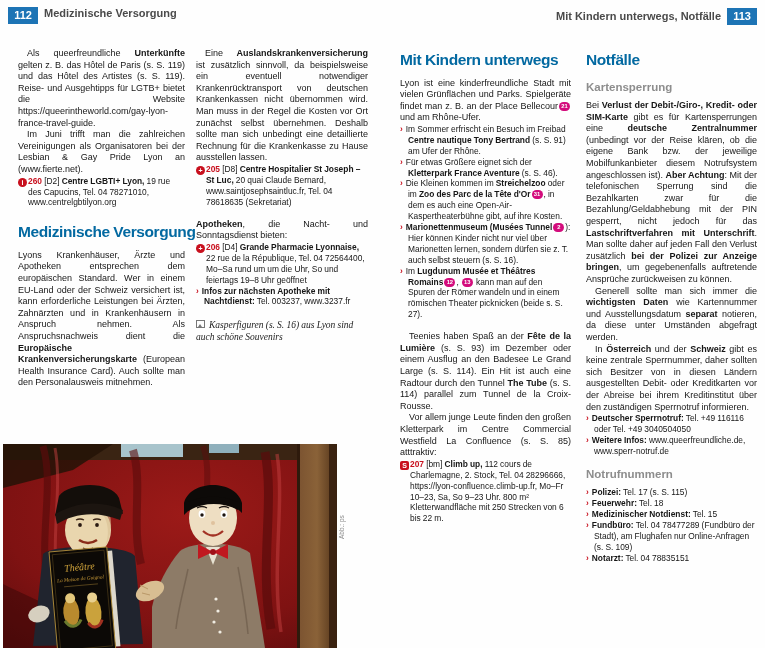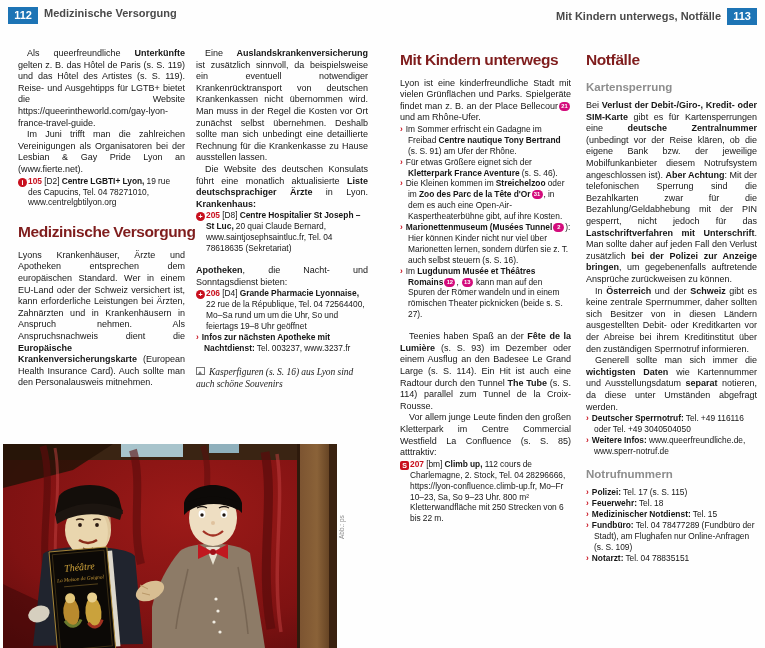--- a/index.html
+++ b/index.html
@@ -14,21 +14,21 @@
   
   .col{position:absolute;top:48px;font-size:9px;line-height:11.6px;word-spacing:-0.2px;}
   #col0{left:18px;width:167px;}
   #col1{left:196px;width:172px;}
   #col2{left:400px;width:171px;}
   #col3{left:586px;width:171px;}
   .para{text-align:justify;margin:0;}
   .para.ind{text-indent:9px;}
   .gap{margin-top:11px;}
   .b{font-weight:bold;}
-  .heading{font-size:15.5px;line-height:19.5px;font-weight:bold;color:#7f1d1d;
+  .heading{font-size:15.5px;line-height:19.5px;font-weight:bold;color:#0369a1;
            letter-spacing:-0.4px;margin:14px 0 8px;white-space:nowrap;}
   .heading:first-child{margin-top:2px;}
   .subheading{font-size:11.5px;font-weight:bold;color:#8d8d8d;margin:12px 0 7px;}
   .entry,.bullet{font-size:8.4px;line-height:10.9px;padding-left:10px;text-indent:-10px;}
   .bullet{padding-left:8px;text-indent:-8px;}
   .arrow{color:#c8101e;font-weight:bold;margin-right:3px;}
   .enum{color:#c8101e;font-weight:bold;}
   .ic{display:inline-block;width:9px;height:9px;border-radius:50%;background:#c8101e;color:#fff;
       font-size:7px;font-weight:bold;text-align:center;line-height:9px;margin-right:1px;
       vertical-align:-1px;text-indent:0;}
@@ -55,51 +55,50 @@
   <span>Medizinische Versorgung</span>
 </div>
 <div class="hdr hdr-right">
   <span>Mit Kindern unterwegs, Notfälle</span>
   <span class="pgbox">113</span>
 </div>
 
 <div class="col" id="col0">
     <div class="para ind"><span>Als queerfreundliche </span><span class="b">Unterkünfte</span><span> gelten z. B. das Hôtel de Paris (s. S. 119) und das Hôtel des Artistes (s. S. 119). Reise- und Ausgehtipps für LGTB+ bietet die Website https://queerintheworld.com/gay-lyon-france-travel-guide.</span></div>
     <div class="para ind"><span>Im Juni trifft man die zahlreichen Vereinigungen als Organisatoren bei der Lesbian &amp; Gay Pride Lyon an (www.fierte.net).</span></div>
-    <div class="entry"><span class="ic">i</span><span class="enum">105</span> <span>[D2] </span><span class="b">Centre LGBTI+ Lyon,</span><span> 19 rue des Capucins, Tel. 04 78271010, www.centrelgbtilyon.org</span></div>
+    <div class="entry"><span class="ic">i</span><span class="enum">260</span> <span>[D2] </span><span class="b">Centre LGBTI+ Lyon,</span><span> 19 rue des Capucins, Tel. 04 78271010, www.centrelgbtilyon.org</span></div>
     <div class="heading">Medizinische Versorgung</div>
     <div class="para"><span>Lyons Krankenhäuser, Ärzte und Apotheken entsprechen dem europäischen Standard. Wer in einem EU-Land oder der Schweiz versichert ist, kann erforderliche Leistungen bei Ärzten, Zahnärzten und in Krankenhäusern in Anspruch nehmen. Als Anspruchsnachweis dient die </span><span class="b">Europäische Krankenversicherungskarte</span><span> (European Health Insurance Card). Auch sollte man den Personalausweis mitnehmen.</span></div>
   </div>
 <div class="col" id="col1">
     <div class="para ind"><span>Eine </span><span class="b">Auslandskrankenversicherung</span><span> ist zusätzlich sinnvoll, da beispielsweise ein eventuell notwendiger Krankenrücktransport von deutschen Krankenkassen nicht übernommen wird. Man muss in der Regel die Kosten vor Ort zunächst selbst übernehmen. Deshalb sollte man sich unbedingt eine detaillierte Rechnung für die Krankenkasse zu Hause ausstellen lassen.</span></div>
-    <div class="para ind"><span>Die Website des deutschen Konsulats führt eine monatlich aktualisierte </span><span class="b">Liste deutschsprachiger Ärzte</span><span> in Lyon. </span><span class="b">Krankenhaus:</span></div>
     <div class="entry"><span class="ic">+</span><span class="enum">205</span> <span>[D8] </span><span class="b">Centre Hospitalier St Joseph – St Luc,</span><span> 20 quai Claude Bernard, www.saintjosephsaintluc.fr, Tel. 04 78618635 (Sekretariat)</span></div>
     <div class="para gap"><span class="b">Apotheken</span><span>, die Nacht- und Sonntagsdienst bieten:</span></div>
     <div class="entry"><span class="ic">+</span><span class="enum">206</span> <span>[D4] </span><span class="b">Grande Pharmacie Lyonnaise,</span><span> 22 rue de la République, Tel. 04 72564400, Mo–Sa rund um um die Uhr, So und feiertags 19–8 Uhr geöffnet</span></div>
     <div class="bullet"><span class="arrow">›</span><span class="b">Infos zur nächsten Apotheke mit Nachtdienst:</span><span> Tel. 003237, www.3237.fr</span></div>
     <div class="caption"><span class="capicon"></span><span>Kasperfiguren (s. S. 16) aus Lyon sind auch schöne Souvenirs</span></div>
   </div>
 <div class="col" id="col2">
     <div class="heading">Mit Kindern unterwegs</div>
     <div class="para"><span>Lyon ist eine kinderfreundliche Stadt mit vielen Grünflächen und Parks. Spielgeräte findet man z. B. an der Place Bellecour</span><span class="circ">21</span><span> und am Rhône-Ufer.</span></div>
-    <div class="bullet"><span class="arrow">›</span><span>Im Sommer erfrischt ein Gadagne im Freibad </span><span class="b">Centre nautique Tony Bertrand</span><span> (s. S. 91) am Ufer der Rhône.</span></div>
+    <div class="bullet"><span class="arrow">›</span><span>Im Sommer erfrischt ein Besuch im Freibad </span><span class="b">Centre nautique Tony Bertrand</span><span> (s. S. 91) am Ufer der Rhône.</span></div>
     <div class="bullet"><span class="arrow">›</span><span>Für etwas Größere eignet sich der </span><span class="b">Kletterpark France Aventure</span><span> (s. S. 46).</span></div>
     <div class="bullet"><span class="arrow">›</span><span>Die Kleinen kommen im </span><span class="b">Streichelzoo</span><span> oder im </span><span class="b">Zoo des Parc de la Tête d'Or</span><span class="circ">31</span><span>, in dem es auch eine Open-Air-Kaspertheaterbühne gibt, auf ihre Kosten.</span></div>
     <div class="bullet"><span class="arrow">›</span><span class="b">Marionettenmuseum (Musées Tunnel</span><span class="circ">2</span><span>): Hier können Kinder nicht nur viel über Marionetten lernen, sondern dürfen sie z. T. auch selbst steuern (s. S. 16).</span></div>
     <div class="bullet"><span class="arrow">›</span><span>Im </span><span class="b">Lugdunum Musée et Théâtres Romains</span><span class="circ">12</span><span>, </span><span class="circ">13</span><span> kann man auf den Spuren der Römer wandeln und in einem römischen Theater picknicken (beide s. S. 27).</span></div>
     <div class="para ind gap"><span>Teenies haben Spaß an der </span><span class="b">Fête de la Lumière</span><span> (s. S. 93) im Dezember oder einem Ausflug an den Badesee Le Grand Large (s. S. 114). Ein Hit ist auch eine Radtour durch den Tunnel </span><span class="b">The Tube</span><span> (s. S. 114) parallel zum Tunnel de la Croix-Rousse.</span></div>
     <div class="para ind"><span>Vor allem junge Leute finden den großen Kletterpark im Centre Commercial Westfield La Confluence (s. S. 85) atttraktiv:</span></div>
     <div class="entry"><span class="ic sq">S</span><span class="enum">207</span> <span>[bm] </span><span class="b">Climb up,</span><span> 112 cours de Charlemagne, 2. Stock, Tel. 04 28296666, https://lyon-confluence.climb-up.fr, Mo–Fr 10–23, Sa, So 9–23 Uhr. 800 m² Kletterwandfläche mit 250 Strecken von 6 bis 22 m.</span></div>
   </div>
 <div class="col" id="col3">
     <div class="heading">Notfälle</div>
     <div class="subheading">Kartensperrung</div>
     <div class="para"><span>Bei </span><span class="b">Verlust der Debit-/Giro-, Kredit- oder SIM-Karte</span><span> gibt es für Kartensperrungen eine </span><span class="b">deutsche Zentralnummer</span><span> (unbedingt vor der Reise klären, ob die eigene Bank bzw. der jeweilige Mobilfunkanbieter diesem Notrufsystem angeschlossen ist). </span><span class="b">Aber Achtung</span><span>: Mit der telefonischen Sperrung sind die Bezahlkarten zwar für die Bezahlung/Geldabhebung mit der PIN gesperrt, nicht jedoch für das </span><span class="b">Lastschriftverfahren mit Unterschrift</span><span>. Man sollte daher auf jeden Fall den Verlust zusätzlich </span><span class="b">bei der Polizei zur Anzeige bringen</span><span>, um gegebenenfalls auftretende Ansprüche zurückweisen zu können.</span></div>
+    <div class="para ind"><span>Generell sollte man sich immer die </span><span class="b">wichtigsten Daten</span><span> wie Kartennummer und Ausstellungsdatum </span><span class="b">separat</span><span> notieren, da diese unter Umständen abgefragt werden.</span></div>
     <div class="para ind"><span>In </span><span class="b">Österreich</span><span> und der </span><span class="b">Schweiz</span><span> gibt es keine zentrale Sperrnummer, daher sollten sich Besitzer von in diesen Ländern ausgestellten Debit- oder Kreditkarten vor der Abreise bei ihrem Kreditinstitut über den zuständigen Sperrnotruf informieren.</span></div>
-    <div class="para ind"><span>Generell sollte man sich immer die </span><span class="b">wichtigsten Daten</span><span> wie Kartennummer und Ausstellungsdatum </span><span class="b">separat</span><span> notieren, da diese unter Umständen abgefragt werden.</span></div>
     <div class="bullet"><span class="arrow">›</span><span class="b">Deutscher Sperrnotruf:</span><span> Tel. +49 116116 oder Tel. +49 3040504050</span></div>
     <div class="bullet"><span class="arrow">›</span><span class="b">Weitere Infos:</span><span> www.queerfreundliche.de, www.sperr-notruf.de</span></div>
     <div class="subheading">Notrufnummern</div>
     <div class="bullet"><span class="arrow">›</span><span class="b">Polizei:</span><span> Tel. 17 (s. S. 115)</span></div>
     <div class="bullet"><span class="arrow">›</span><span class="b">Feuerwehr:</span><span> Tel. 18</span></div>
     <div class="bullet"><span class="arrow">›</span><span class="b">Medizinischer Notdienst:</span><span> Tel. 15</span></div>
     <div class="bullet"><span class="arrow">›</span><span class="b">Fundbüro:</span><span> Tel. 04 78477289 (Fundbüro der Stadt), am Flughafen nur Online-Anfragen (s. S. 109)</span></div>
     <div class="bullet"><span class="arrow">›</span><span class="b">Notarzt:</span><span> Tel. 04 78835151</span></div>
   </div>
 

